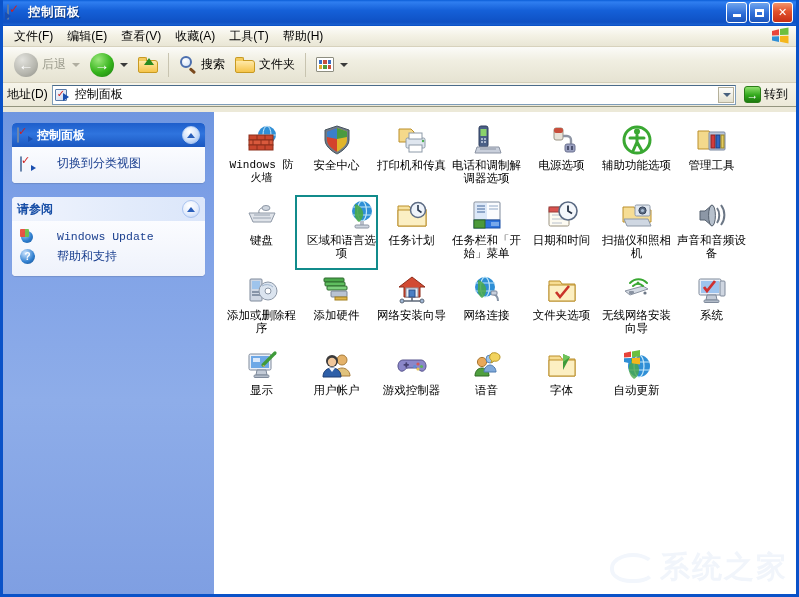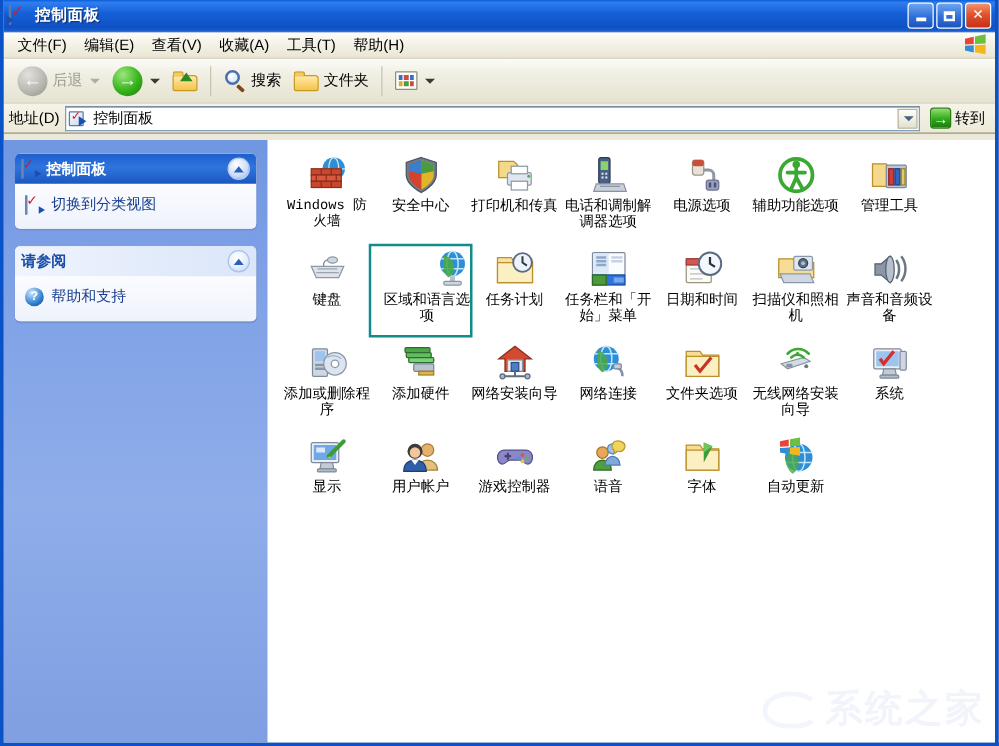--- a/index.html
+++ b/index.html
@@ -248,21 +248,21 @@
   .chev-up {
     width: 0; height: 0;
     border-left: 4px solid transparent; border-right: 4px solid transparent;
     border-bottom: 5px solid #2a5fbb;
   }
   .panel-body {
     background: linear-gradient(to bottom,#fbfcff,#eef2fb);
     padding: 6px 8px 9px 8px;
   }
   .panel-link {
-    display: flex; align-items: center; gap: 6px;
+    display: flex; align-items: center; gap: 22px;
     padding: 2px 0; font-size: 12px; color: #0a2f8a;
     cursor: default;
   }
   .panel-link span.lbl { color: #1a3f8f; }
   .mini-cp {
     width: 15px; height: 14px; position: relative; flex: 0 0 auto;
   }
   .mini-cp .sq {
     width: 12px; height: 12px;
     background: linear-gradient(135deg,#f8fbff,#c8d8f0);
@@ -473,20 +473,27 @@
 
       <div class="panel">
         <div class="panel-header pale">
           <span>请参阅</span>
           <span class="chevron-btn on-pale">
               <span class="chev-up"></span>
             </span>
         </div>
         <div class="panel-body">
           <div class="panel-link">
+            <span class="wu-icon">
+                <span class="globe"></span>
+                <span class="flag"></span>
+              </span>
+            <span class="lbl mono">Windows Update</span>
+          </div>
+          <div class="panel-link">
             <span class="help-icon">?</span>
             <span class="lbl">帮助和支持</span>
           </div>
         </div>
       </div>
 
     </div>
 
     <div id="content">
       <div id="icon-grid">

